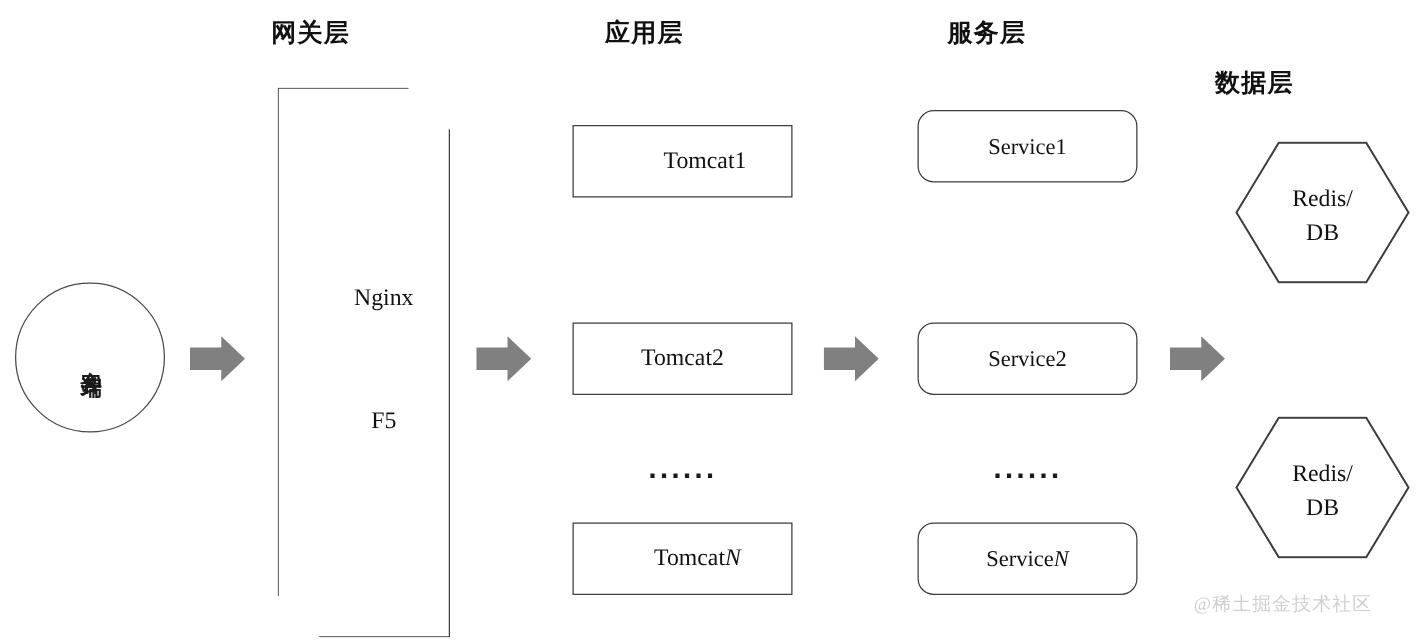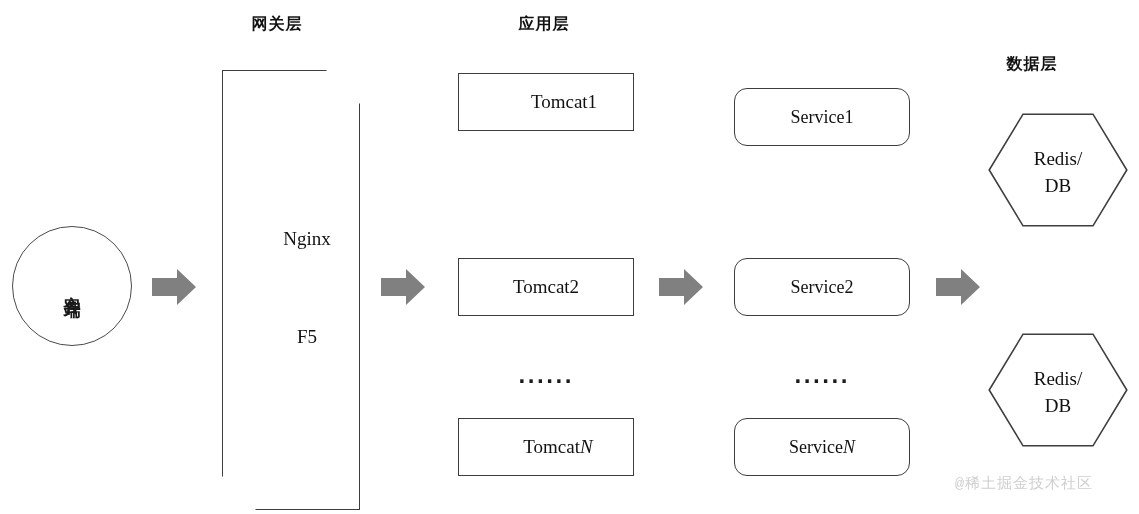--- a/index.html
+++ b/index.html
@@ -17,25 +17,25 @@
     width: 1139px;
     height: 514px;
     background: #ffffff;
     overflow: hidden;
   }
   .abs { position: absolute; }
 
   
   .col-header {
     font-family: "DejaVu Sans", "Liberation Sans", sans-serif;
-    font-size: 16px;
+    font-size: 20px;
     font-weight: 700;
     color: #111111;
     letter-spacing: 1px;
-    text-align: center;
+    text-align: left;
     white-space: nowrap;
     line-height: 1;
   }
 
   
   .client-circle {
     width: 120px;
     height: 120px;
     border: 1.6px solid #4a4a4a;
     border-radius: 50%;
@@ -140,34 +140,35 @@
   }
 
   
   .arrow {
     width: 44px;
     height: 38px;
   }
 
   
   .watermark {
-    font-family: Liberation Mono, monospace;
+    font-family: Liberation Serif, serif;
     font-size: 15px;
     color: #cfcfcf;
     white-space: nowrap;
     letter-spacing: 1px;
   }
 </style>
 </head>
 <body>
 
 <div id="canvas">
 
   <div class="abs col-header" style="left:217px; top:16px; width:120px;">网关层</div>
   <div class="abs col-header" style="left:484px; top:16px; width:120px;">应用层</div>
+  <div class="abs col-header" style="left:758px; top:16px; width:120px;">服务层</div>
   <div class="abs col-header" style="left:972px; top:16px; width:120px;margin-top:40px;">数据层</div>
 
   <div class="abs" style="left:12px; top:226px;">
     <div class="client-circle">
       <span class="client-label">客户端</span>
     </div>
   </div>
 
   <div class="abs" style="left:152px; top:268px;">
     <svg class="arrow" viewBox="0 0 44 38" xmlns="http://www.w3.org/2000/svg" aria-hidden="true">
@@ -182,21 +183,21 @@
       <div class="gateway-text" style="top:256px;">F5</div>
     </div>
   </div>
 
   <div class="abs" style="left:381px; top:268px;">
     <svg class="arrow" viewBox="0 0 44 38" xmlns="http://www.w3.org/2000/svg" aria-hidden="true">
       <polygon points="0,10 25,10 25,1 44,19 25,37 25,28 0,28" fill="#808080"></polygon>
     </svg>
   </div>
 
-  <div class="abs rect-node" style="left:458px; top:73px;padding-left:36px;">
+  <div class="abs rect-node" style="left:458px; top:100px;padding-left:36px;">
     <span>Tomcat1</span>
   </div>
 
   <div class="abs rect-node" style="left:458px; top:258px;">
     <span>Tomcat2</span>
   </div>
 
   <div class="abs ellipsis" style="left:486px; top:370px;">······</div>
 
   <div class="abs rect-node" style="left:458px; top:418px;padding-left:24px;">

